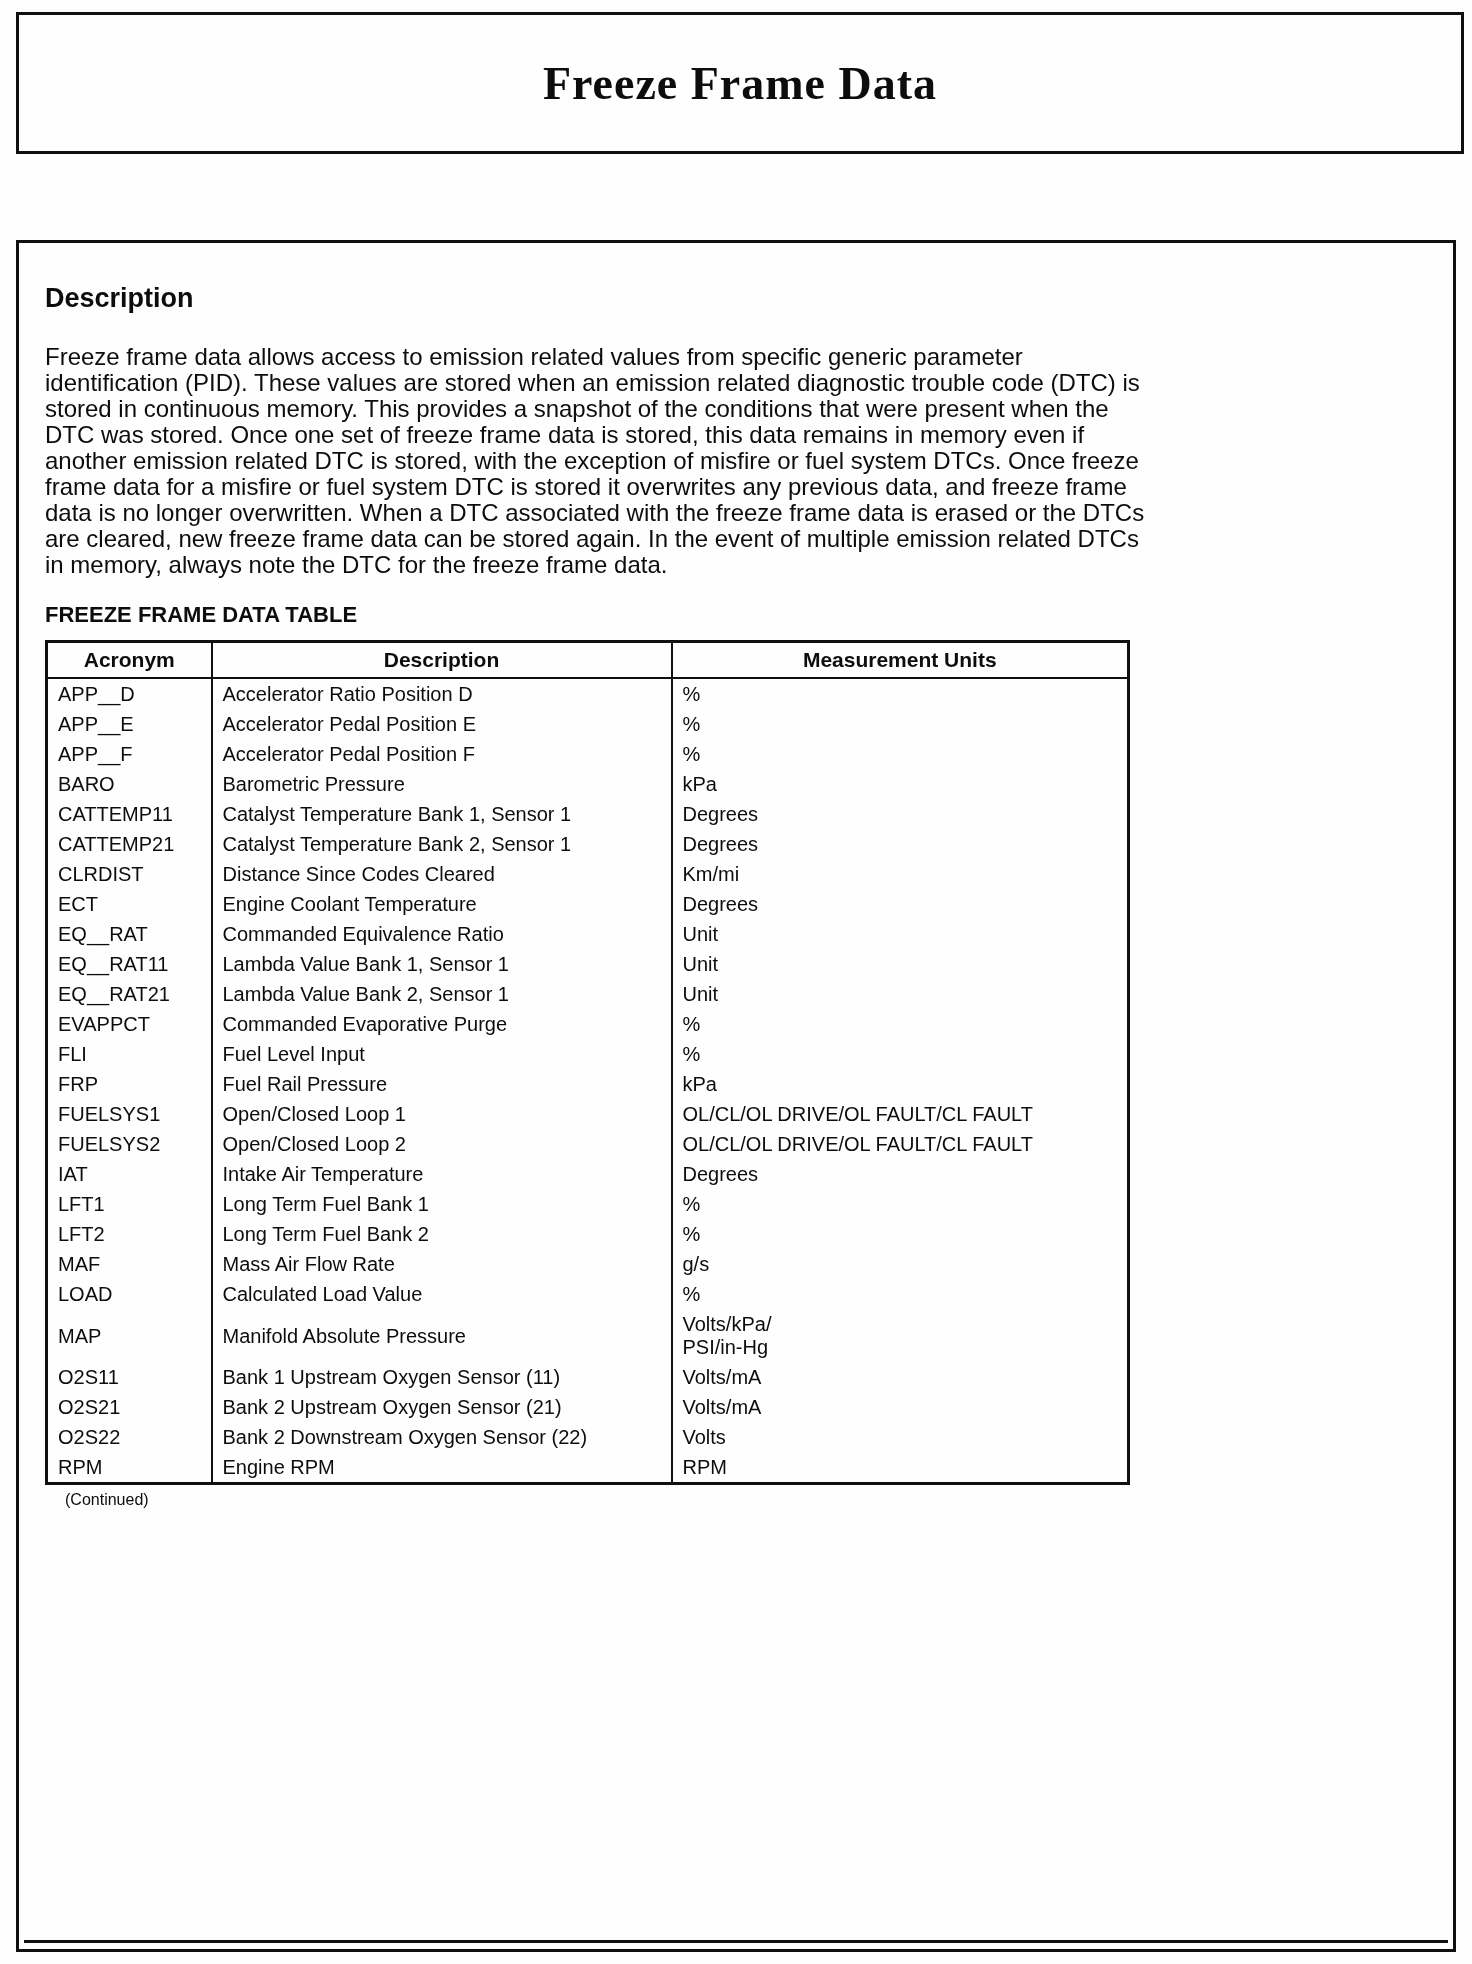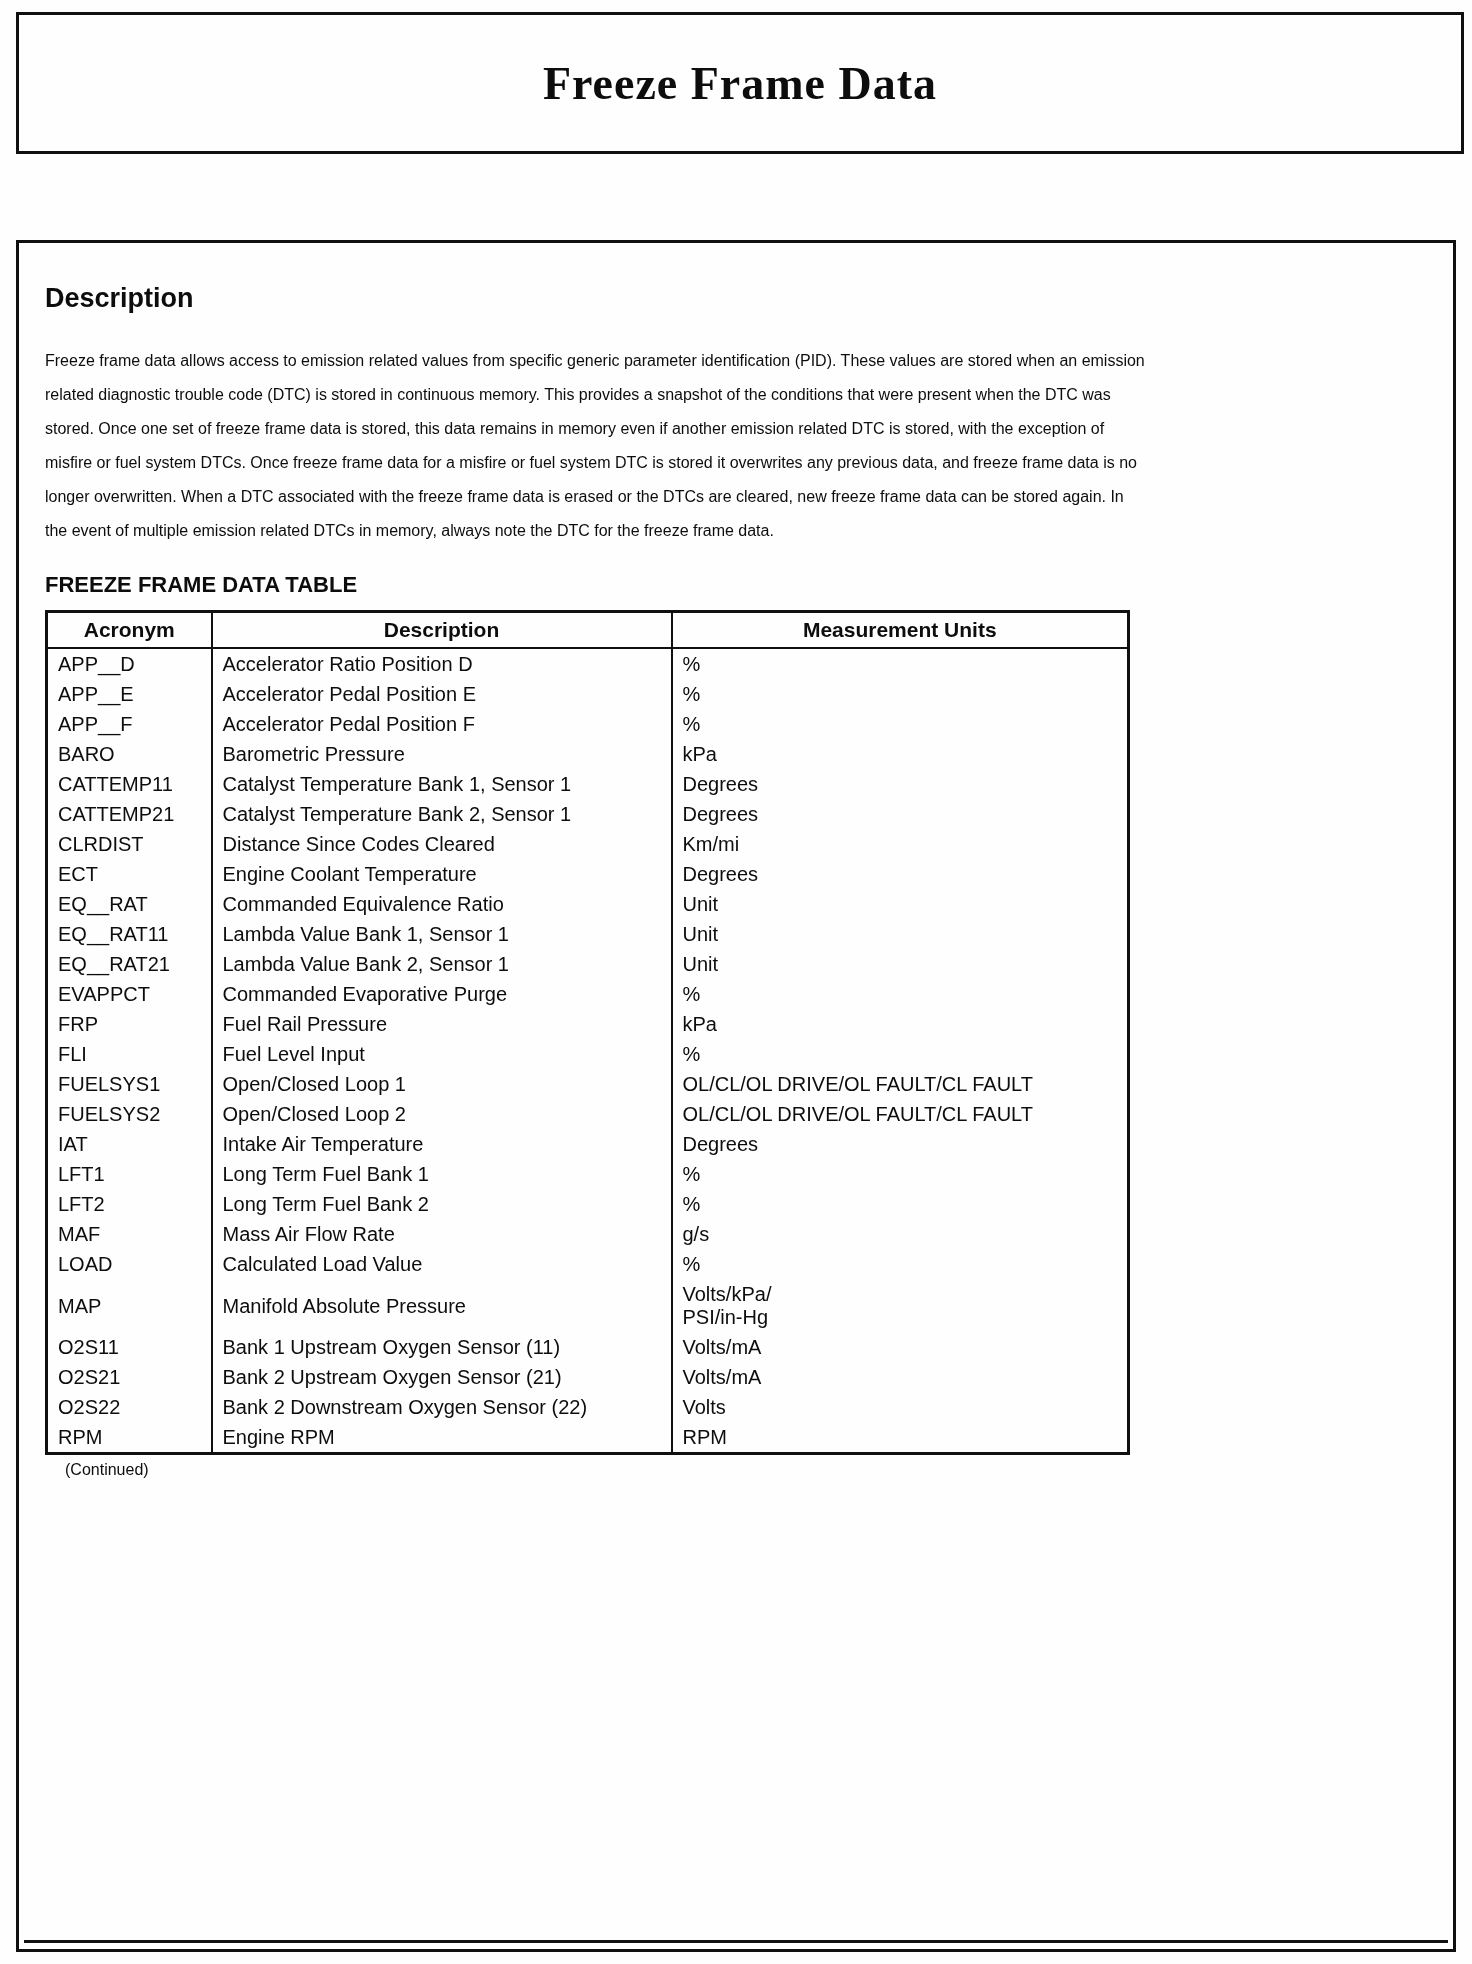--- a/index.html
+++ b/index.html
@@ -61,22 +61,22 @@
     background: #101010;
   }
 
   .description-heading {
     font-size: 27px;
     font-weight: bold;
     margin: 6px 0 30px 0;
   }
 
   .description-text {
-    font-size: 16px;
-    line-height: 34px;
+    font-size: 24px;
+    line-height: 26px;
     max-width: 1105px;
     margin: 13px 0 24px 0;
   }
 
   .table-heading {
     font-size: 22px;
     font-weight: bold;
     margin: 20px 0 10px 0;
   }
 
@@ -201,28 +201,28 @@
             <td>EQ__RAT21</td>
             <td>Lambda Value Bank 2, Sensor 1</td>
             <td>Unit</td>
           </tr>
           <tr>
             <td>EVAPPCT</td>
             <td>Commanded Evaporative Purge</td>
             <td>%</td>
           </tr>
           <tr>
+            <td>FLI</td>
+            <td>Fuel Level Input</td>
+            <td>%</td>
+          </tr>
+          <tr>
             <td>FRP</td>
             <td>Fuel Rail Pressure</td>
             <td>kPa</td>
-          </tr>
-          <tr>
-            <td>FLI</td>
-            <td>Fuel Level Input</td>
-            <td>%</td>
           </tr>
           <tr>
             <td>FUELSYS1</td>
             <td>Open/Closed Loop 1</td>
             <td>OL/CL/OL DRIVE/OL FAULT/CL FAULT</td>
           </tr>
           <tr>
             <td>FUELSYS2</td>
             <td>Open/Closed Loop 2</td>
             <td>OL/CL/OL DRIVE/OL FAULT/CL FAULT</td>

